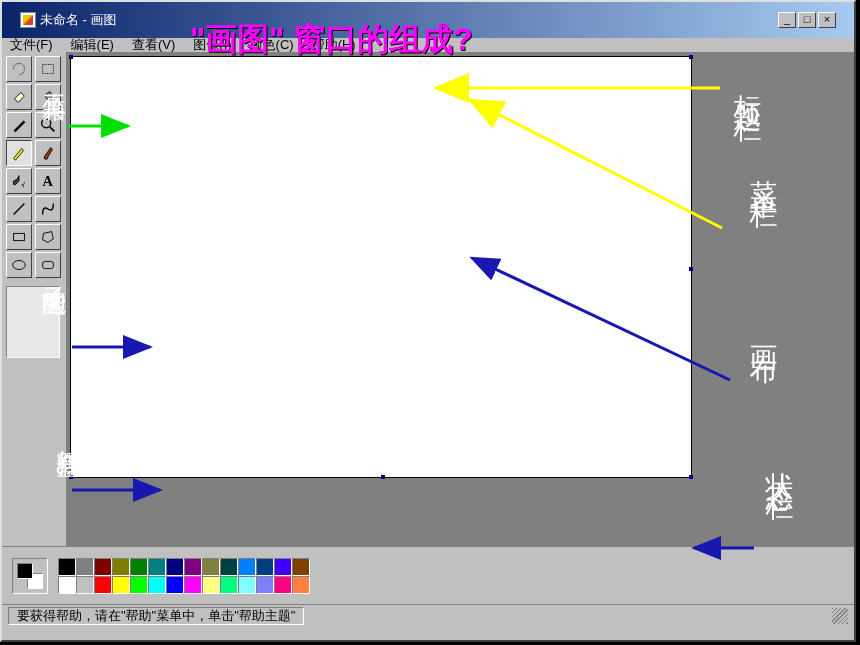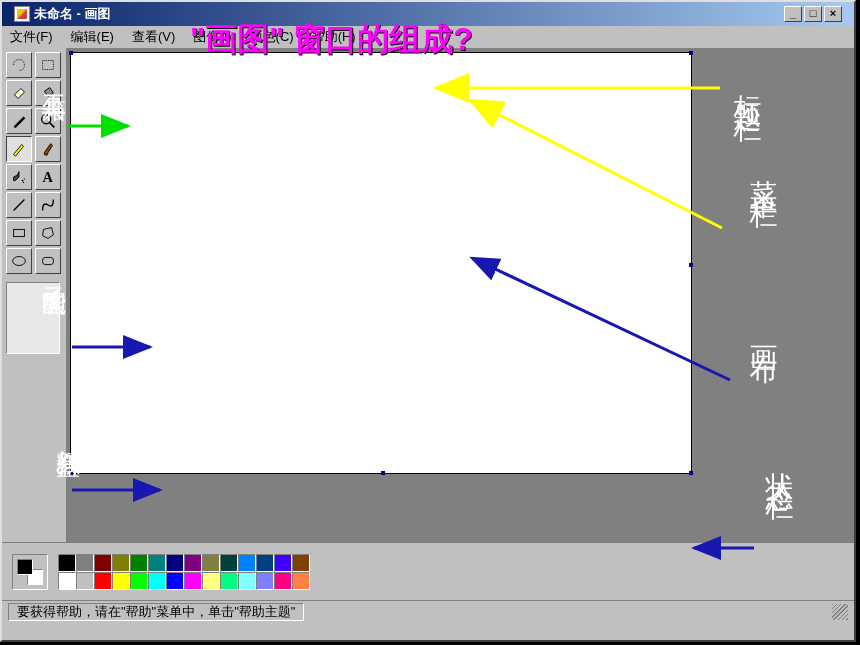--- a/index.html
+++ b/index.html
@@ -1,24 +1,24 @@
 <!DOCTYPE html>
 <html><head>
 <meta charset="utf-8">
 <style>
 * { margin:0; padding:0; box-sizing:border-box; }
 body { width:860px; height:645px; background:#000; font-family:"SimSun","Microsoft YaHei",sans-serif; position:relative; overflow:hidden; }
 .window { position:absolute; left:0; top:0; width:856px; height:642px; background:#c0c0c0; border:2px solid; border-color:#dfdfdf #404040 #404040 #dfdfdf; }
-.title-bar { height:22px; background:linear-gradient(to right,#0a246a,#a6caf0); display:flex; align-items:center; padding:12px;font-weight:bold; }
+.title-bar { height:22px; background:linear-gradient(to right,#0a246a,#a6caf0); display:flex; align-items:center; padding:18px; }
 .title-icon { width:16px; height:16px; background:#fff; border:1px solid #888; margin-right:4px; position:relative; }
 .title-icon::before { content:''; position:absolute; left:2px; top:2px; width:10px; height:10px; background:linear-gradient(135deg,#f0c800 40%,#d04040 60%); border-radius:1px; }
 .title-text { color:#fff; font-size:13px; flex:1; }
 .win-btns { display:flex; gap:2px; }
 .win-btn { width:18px; height:16px; background:#c0c0c0; border:1px solid; border-color:#fff #404040 #404040 #fff; font-size:11px; text-align:center; line-height:12px; cursor:pointer; font-family:Arial; }
-.menu-bar { height:22px; display:flex; align-items:center; padding:2px 8px; gap:18px; font-size:13px; }
+.menu-bar { height:14px; display:flex; align-items:center; padding:2px 8px; gap:18px; font-size:13px; }
 .menu-item { cursor:pointer; }
 .work-area { display:flex; height:494px; }
 .toolbox { width:64px; background:#c0c0c0; padding:4px; }
 .tool-grid { display:grid; grid-template-columns:1fr 1fr; gap:2px; }
 .tool-btn { width:26px; height:26px; background:#c0c0c0; border:1px solid; border-color:#fff #404040 #404040 #fff; display:flex; align-items:center; justify-content:center; cursor:pointer; position:relative; }
 .tool-btn.active { border-color:#404040 #fff #fff #404040; background:#e0e0e0; }
 .tool-btn svg { width:18px; height:18px; }
 .sub-options { margin-top:8px; width:54px; height:72px; background:#e8e8e8; border:1px solid; border-color:#808080 #fff #fff #808080; }
 .canvas-wrap { flex:1; background:#808080; padding:4px; position:relative; overflow:hidden; }
 .canvas { background:#fff; width:622px; height:422px; position:relative; border:1px solid #000; }

